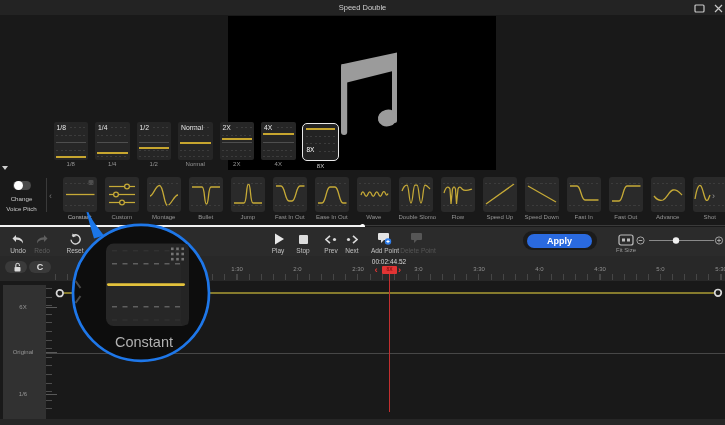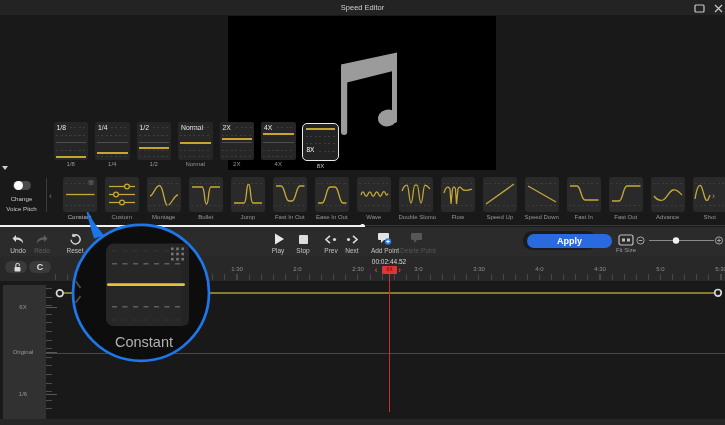--- a/index.html
+++ b/index.html
@@ -10,21 +10,21 @@
 .ic-lbl{position:absolute;color:#c0c0c0;font-size:6.5px;text-align:center;white-space:nowrap}
 .tile{position:absolute;width:34.5px;height:35px;background:#2a2a2a;border-radius:3px}
 .ptile{position:absolute;width:34.5px;height:37.5px;background:#262626;border-radius:2px}
 .ptlabel{position:absolute;left:3px;top:2px;color:#e8e8e8;font-size:6.8px}
 svg{display:block}
 </style></head>
 <body>
 <div id="app">
 
 <div class="abs" style="left:0;top:0;width:725px;height:15px;background:#232323"></div>
-<div class="abs" style="left:0;top:3px;width:725px;text-align:center;color:#cfcfcf;font-size:7.5px">Speed Editor</div>
+<div class="abs" style="left:0;top:3px;width:725px;text-align:center;color:#cfcfcf;font-size:7.5px">Speed Double</div>
 <svg class="abs" style="left:694px;top:3.5px" width="30" height="9" viewBox="0 0 30 9">
 <rect x="1" y="1" width="9" height="7" rx="1" fill="none" stroke="#c8c8c8" stroke-width="1.2"></rect>
 <path d="M21,1 L28,8 M28,1 L21,8" stroke="#c8c8c8" stroke-width="1.2"></path>
 </svg>
 
 <div class="abs" style="left:228px;top:16px;width:268px;height:154px;background:#000"></div>
 <svg class="abs" style="left:330px;top:45px" width="75" height="95" viewBox="0 0 75 95">
 <g fill="#9b9b9b">
 <path d="M11,19.5 L67,7.5 L67,25 L17,37.5 Z"></path>
 <rect x="11" y="19" width="6.2" height="71" rx="3"></rect>
@@ -300,21 +300,21 @@
 <circle cx="11" cy="9.5" r="3.2" fill="#2e7ce8"></circle>
 <path d="M11,7.9 V11.1 M9.4,9.5 H12.6" stroke="#fff" stroke-width="1"></path>
 </svg>
 <div class="ic-lbl" style="left:369px;top:246.5px;width:32px">Add Point</div>
 <svg class="abs" style="left:410px;top:232px" width="15" height="14" viewBox="0 0 15 14">
 <path d="M2,1 H11 Q12,1 12,2 V7 Q12,8 11,8 H7 L4,11 L4,8 H2 Q1,8 1,7 V2 Q1,1 2,1 Z" fill="#565656"></path>
 </svg>
 <div class="ic-lbl" style="left:398px;top:246.5px;width:40px;color:#565656">Delete Point</div>
 
 <div class="abs" style="left:522.5px;top:230.5px;width:74px;height:19.5px;background:#1b1b1b;border-radius:9px"></div>
-<div class="abs" style="left:527px;top:233.5px;width:85px;height:14px;background:#2a6ae0;border-radius:7px;color:#fff;font-size:9px;font-weight:bold;text-align:center;line-height:14px">Apply</div>
+<div class="abs" style="left:527px;top:233.5px;width:65px;height:14px;background:#2a6ae0;border-radius:7px;color:#fff;font-size:9px;font-weight:bold;text-align:center;line-height:14px">Apply</div>
 
 <svg class="abs" style="left:618px;top:233.5px" width="16" height="12" viewBox="0 0 16 12">
 <rect x="1" y="1" width="14" height="10" rx="2" fill="none" stroke="#bdbdbd" stroke-width="1.2"></rect>
 <rect x="4" y="4.5" width="3" height="3" fill="#bdbdbd"></rect>
       <rect x="9" y="4.5" width="3" height="3" fill="#bdbdbd"></rect>
 </svg>
 <div class="ic-lbl" style="left:612px;top:246.5px;width:28px;color:#9a9a9a;font-size:6px">Fit Size</div>
 <svg class="abs" style="left:636px;top:235.5px" width="88" height="9" viewBox="0 0 88 9">
 <circle cx="4.5" cy="4.5" r="3.6" fill="none" stroke="#a5a5a5" stroke-width="1"></circle>
 <path d="M2.7,4.5 H6.3" stroke="#a5a5a5" stroke-width="1"></path>

